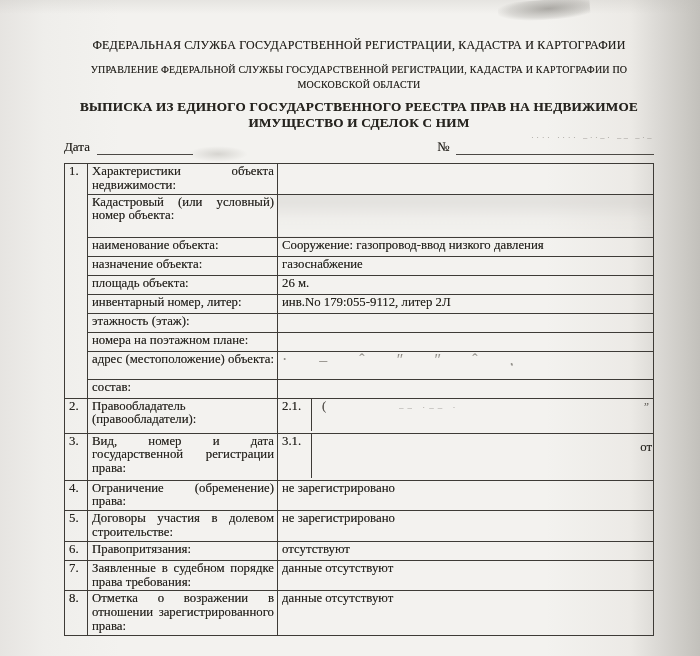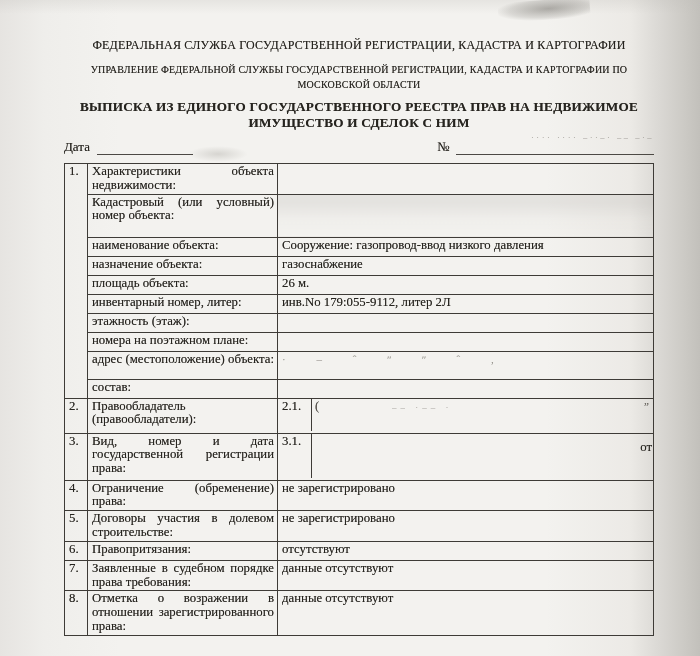--- a/index.html
+++ b/index.html
@@ -62,34 +62,34 @@
   tr.rh-kad td{height:40px;}
   tr.rh-1 td{height:16px;}
   tr.rh-adr td{height:25px;}
   tr.rh-r2 td{height:32px;}
   tr.rh-r3 td{height:44px;}
   tr.rh-r4 td{height:27px;}
   tr.rh-r5 td{height:27px;}
   tr.rh-r6 td{height:16px;}
   tr.rh-r7 td{height:27px;}
   tr.rh-r8 td{height:40px;}
-  .valflex{display:flex;height:100%;margin:-1px -3px -1px -4px;}
+  .valflex{display:flex;height:100%;margin:-1px -3px -1px -4px;gap:7px;}
   .subnum{
     flex:0 0 27px;border-right:1.5px solid #3e3b37;padding:1px 2px 1px 4px;
   }
   .subrest{flex:1 1 auto;position:relative;padding:1px 3px;}
   .erased-left{color:#55524d;}
   .erased-right{position:absolute;right:4px;top:1px;color:#6b6862;font-size:11px;}
   .erased-dashes{
     position:absolute;left:80px;right:60px;top:2px;height:8px;color:#9b9892;
     font-size:9px;letter-spacing:4px;white-space:nowrap;overflow:hidden;text-shadow:none;
   }
   .frag-right{position:absolute;right:1px;top:7px;}
   .adr-marks{
-    display:block;color:#8d8a84;font-size:11px;letter-spacing:14px;white-space:nowrap;
+    display:block;color:#8d8a84;font-size:16px;letter-spacing:14px;white-space:nowrap;
     overflow:hidden;text-shadow:none;
   }
   .kad-smear{
     background:linear-gradient(180deg, rgba(175,172,168,0.22) 20%, rgba(175,172,168,0.05) 60%, transparent);
   }
 </style>
 </head>
 <body>
 
 <div class="sheet"></div>

